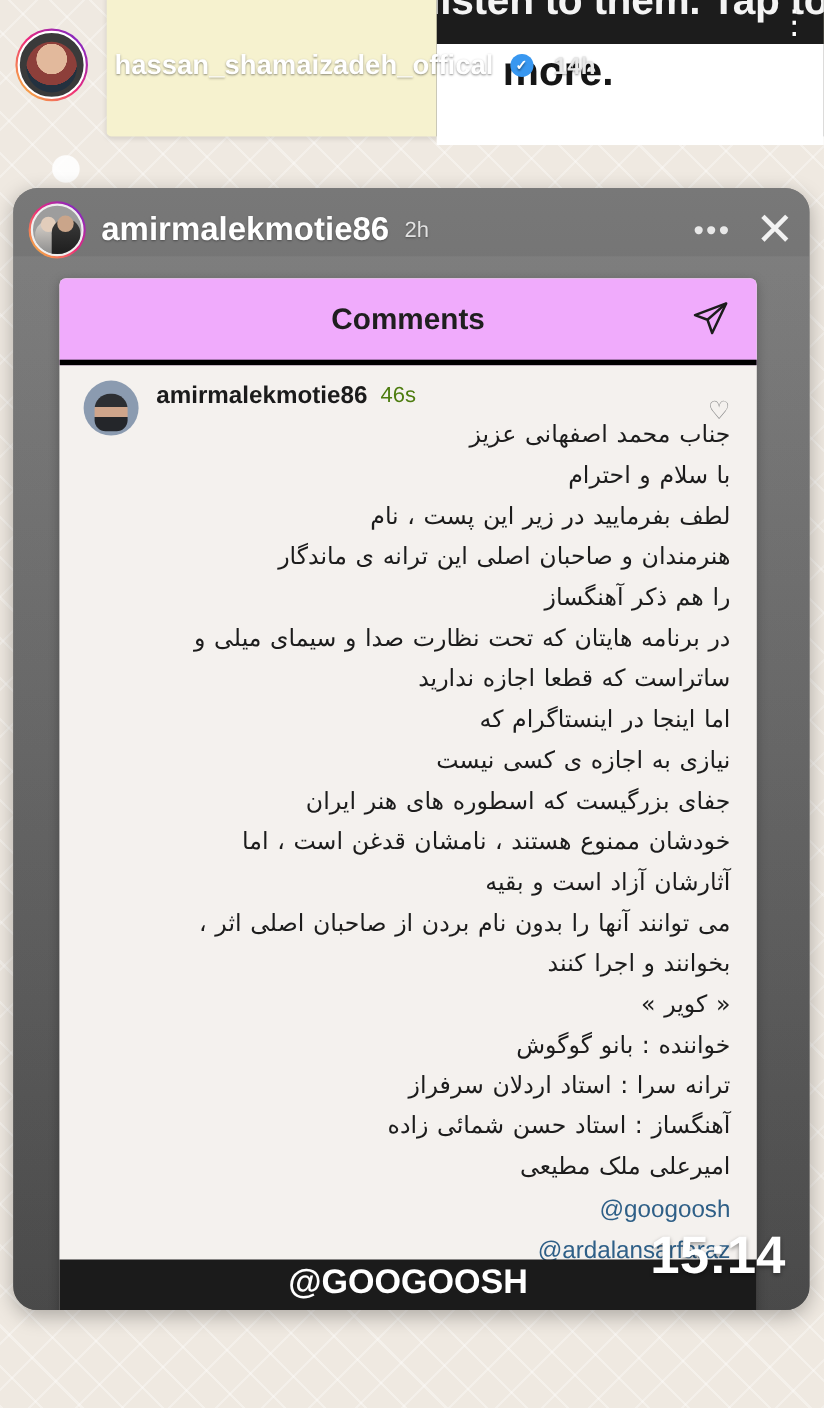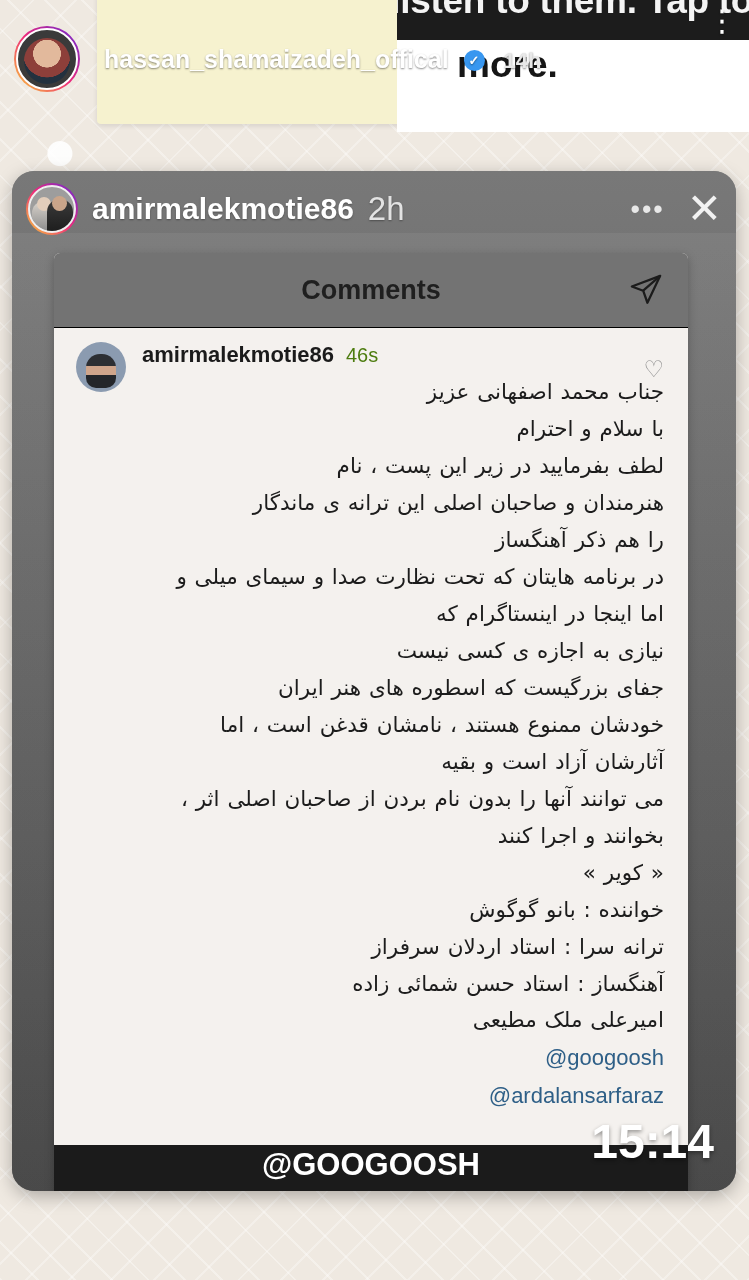--- a/index.html
+++ b/index.html
@@ -271,21 +271,21 @@
   }
   .username-main {
     color: #ffffff;
     font-size: 30px;
     font-weight: bold;
     margin-left: 14px;
     text-shadow: 0 1px 2px rgba(0,0,0,0.35);
   }
   .time-main {
     color: #e2e2e2;
-    font-size: 33px;
+    font-size: 20px;
     margin-left: 14px;
     text-shadow: 0 1px 2px rgba(0,0,0,0.35);
   }
   .spacer { flex: 1 1 auto; }
   .kebab-main {
     color: #e8e8e8;
     font-size: 27px;
     letter-spacing: 2px;
     margin-right: 22px;
     cursor: pointer;
@@ -306,22 +306,22 @@
     width: 634px;
     height: 1030px;
     background: #f4f1ee;
     border-radius: 6px 6px 0 0;
     box-shadow: 0 3px 10px rgba(0,0,0,0.25);
     overflow: hidden;
   }
   .sheet-header {
     position: relative;
     height: 74px;
-    border-bottom: 1px solid #000000;
-    background: #737373;
+    border-bottom: 5px solid #000000;
+    background: #f0abfc;
     padding-left: 26px;
   }
   .sheet-title {
     position: absolute;
     left: 0;
     right: 0;
     top: 22px;
     text-align: center;
     font-size: 27px;
     font-weight: bold;
@@ -515,20 +515,21 @@
       </div>
       <div class="heart-icon">♡</div>
 
       <div class="c-body">
         <div class="line">جناب محمد اصفهانی عزیز</div>
         <div class="line">با سلام و احترام</div>
         <div class="line">لطف بفرمایید در زیر این پست ، نام</div>
         <div class="line">هنرمندان و صاحبان اصلی این ترانه ی ماندگار</div>
         <div class="line">را هم ذکر آهنگساز</div>
         <div class="line">در برنامه هایتان که تحت نظارت صدا و سیمای میلی و</div>
+        <div class="line">ساتراست که قطعا اجازه ندارید</div>
         <div class="line">اما اینجا در اینستاگرام که</div>
         <div class="line">نیازی به اجازه ی کسی نیست</div>
         <div class="line">جفای بزرگیست که اسطوره های هنر ایران</div>
         <div class="line">خودشان ممنوع هستند ، نامشان قدغن است ، اما</div>
         <div class="line">آثارشان آزاد است و بقیه</div>
         <div class="line">می توانند آنها را بدون نام بردن از صاحبان اصلی اثر ،</div>
         <div class="line">بخوانند و اجرا کنند</div>
         <div class="line">« کویر »</div>
         <div class="line">خواننده : بانو گوگوش</div>
         <div class="line">ترانه سرا : استاد اردلان سرفراز</div>

